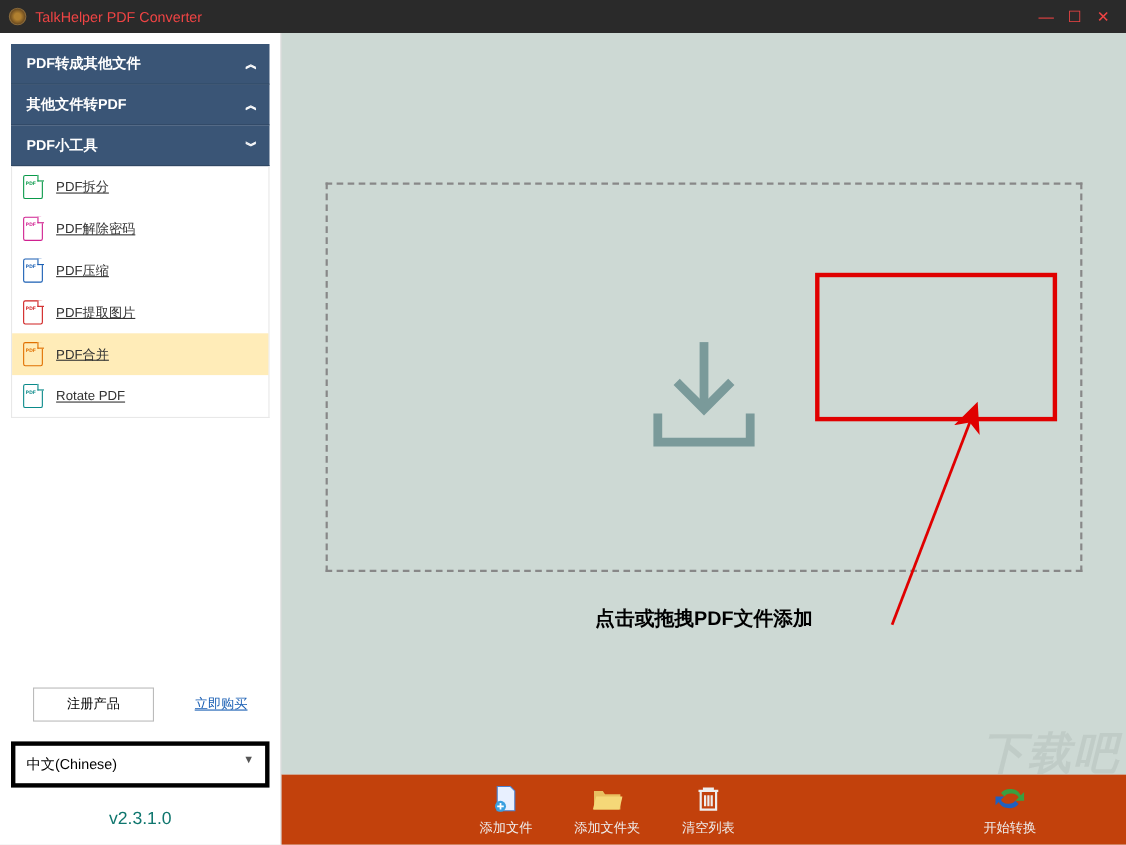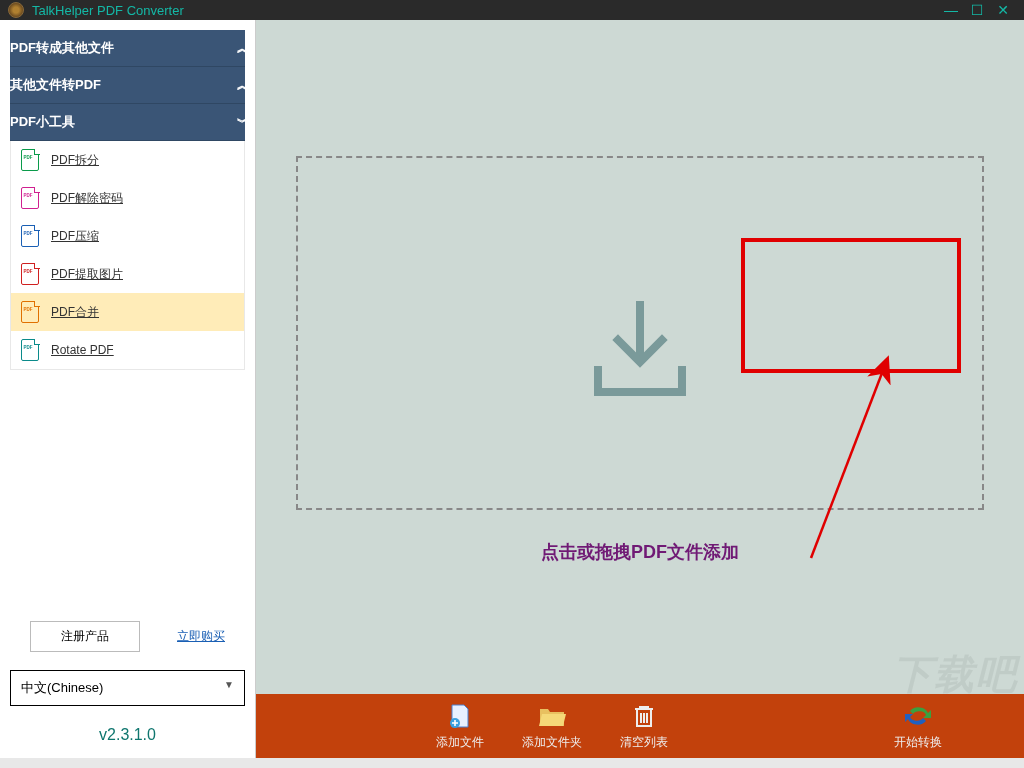--- a/index.html
+++ b/index.html
@@ -1,39 +1,39 @@
 <!DOCTYPE html>
 <html><head>
 <meta charset="utf-8">
 <style>
 * { box-sizing: border-box; margin: 0; padding: 0; font-family: "Microsoft YaHei", Arial, sans-serif; }
 html, body { width: 1024px; height: 768px; overflow: hidden; background: #e8e8e8; }
 
 .titlebar {
-  height: 20px; background: #2a2a2a; color: #14b8a6;
+  height: 30px; background: #2a2a2a; color: #ef4444;
   display: flex; align-items: center; padding: 0 8px;
   font-size: 13px;
 }
 .titlebar .logo {
   width: 16px; height: 16px; border-radius: 50%;
   background: radial-gradient(circle, #b08030 30%, #6b4a1f 70%);
   border: 1px solid #8a6a3a; margin-right: 8px;
 }
 .titlebar .title { flex: 1; }
 .titlebar .winbtn { width: 26px; text-align: center; cursor: pointer; font-size: 14px; }
 
 .body { display: flex; height: 738px; }
 
 .sidebar {
   width: 256px; background: #fff; padding: 10px;
   display: flex; flex-direction: column; border-right: 1px solid #ccc;
 }
 .sidecat {
   background: #3a5576; color: #fff; font-size: 13px;
-  padding: 9px 0; border-bottom: 1px solid #2f4763;
+  padding: 9px 14px; border-bottom: 1px solid #2f4763;
   display: flex; align-items: center; cursor: pointer; font-weight: bold;
 }
 .sidecat .label { flex: 1; }
 .sidecat .arrow { font-size: 11px; letter-spacing: -3px; }
 
 .tool-list { border: 1px solid #e8e8e8; border-top: none; }
 .tool {
   display: flex; align-items: center; font-size: 12px; color: #333;
   padding: 8px 10px; cursor: pointer; text-decoration: underline;
 }
@@ -62,21 +62,21 @@
 .side-spacer { flex: 1; }
 .trial { color: #d02020; font-size: 13px; text-align: center; margin: 8px 0 14px; }
 .reg-row { display: flex; align-items: center; padding: 0 20px 18px; }
 .reg-btn {
   border: 1px solid #bbb; background: #fff; font-size: 12px;
   padding: 6px 30px; cursor: pointer;
 }
 .buy-link { margin-left: auto; color: #1a5fb4; font-size: 12px; text-decoration: underline; cursor: pointer; }
 .lang-select {
   width: 100%; padding: 8px 10px; font-size: 13px;
-  border: 1px solid #000000; background: #fff; cursor: pointer;
+  border: 4px solid #000000; background: #fff; cursor: pointer;
   display: flex; align-items: flex-start;
 }
 .lang-select .val { flex: 1; }
 .lang-select .caret { font-size: 10px; color: #555; }
 .version { text-align: center; font-size: 16px; color: #0f766e; margin: 20px 0 4px; }
 
 .main { flex: 1; display: flex; flex-direction: column; }
 .drop-wrap {
   flex: 1; background: #cdd9d4; position: relative;
   padding: 22px;
@@ -89,21 +89,21 @@
   position: absolute; left: 50%; top: 280px; transform: translateX(-50%);
 }
 .down-glyph svg { display: block; }
 .red-box {
   position: absolute; left: 485px; top: 218px; width: 220px; height: 135px;
   border: 4px solid #e00000;
 }
 .arrow-svg { position: absolute; left: 547px; top: 328px; pointer-events: none; }
 .drop-text {
   position: absolute; left: 50%; top: 520px; transform: translateX(-50%);
-  color: #701a75; font-size: 18px; font-weight: bold;
+  color: #000000; font-size: 18px; font-weight: bold;
 }
 
 .watermark {
   position: absolute; right: 6px; bottom: -8px;
   font-size: 40px; font-weight: 700; font-style: italic;
   color: rgba(0,0,0,0.06); letter-spacing: 2px; pointer-events: none;
 }
 
 .bottombar {
   height: 64px; background: #c2410c; color: #eee;

